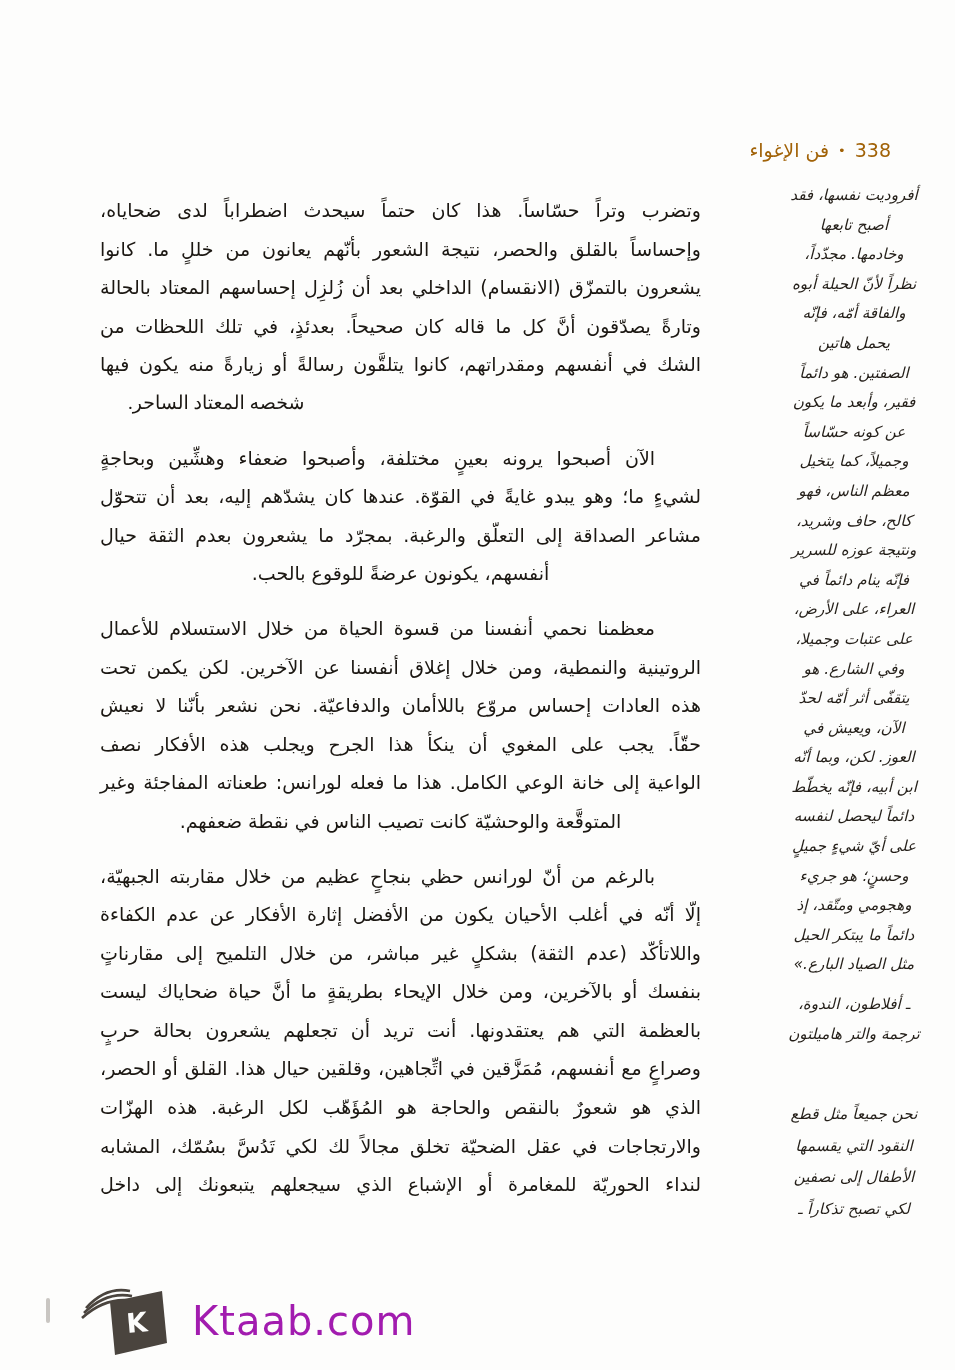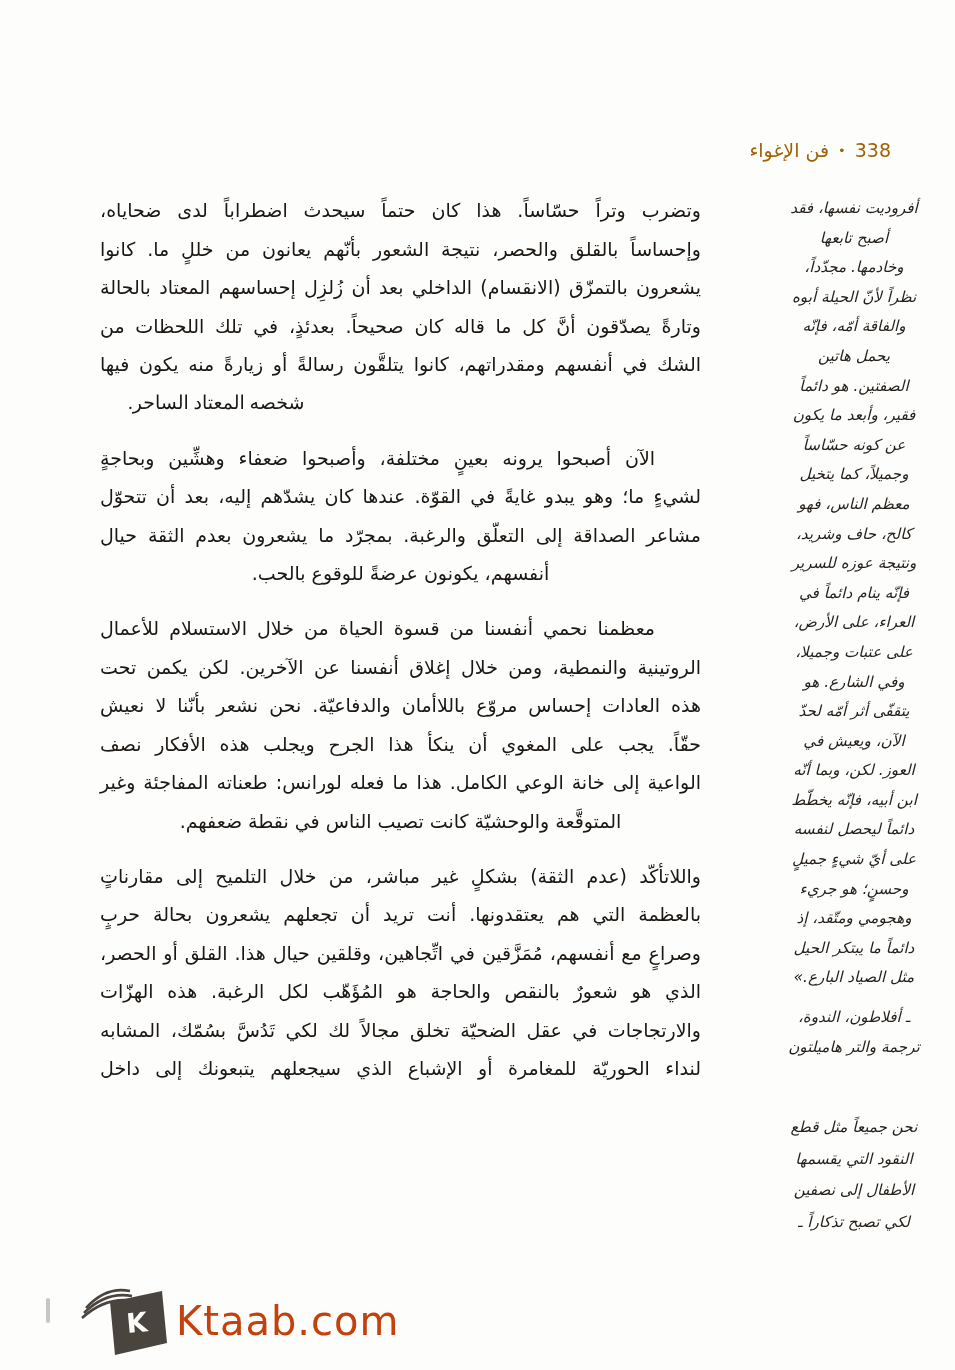--- a/index.html
+++ b/index.html
@@ -36,21 +36,21 @@
   .body-line{
     text-align:justify;
     text-align-last:justify;
     -moz-text-align-last:justify;
   }
   .body-line.first-indent{padding-right:46px;}
   .body-line.last-left{text-align-last:left;-moz-text-align-last:left;padding-left:28px;font-family:Liberation Serif, serif;}
   .body-line.last-center{text-align-last:center;-moz-text-align-last:center;}
   
   .margin-column{
-    position:absolute;top:194px;left:771px;width:166px;
+    position:absolute;top:181px;left:771px;width:166px;
     direction:rtl;
     font-style:italic;
     font-size:15.2px;color:#241f19;
   }
   .margin-quote .m-line{
     text-align:center;
     line-height:29.6px;
     white-space:nowrap;
   }
   .margin-attrib{margin-top:10px;}
@@ -60,23 +60,23 @@
   .margin-quote.second{margin-top:50px;}
   .margin-quote.second .m-line{line-height:31.5px;}
   
   .footer{position:absolute;left:0;top:1278px;width:955px;height:80px;}
   .scan-mark{
     position:absolute;left:46px;top:20px;width:4px;height:25px;
     background:#c9c6c2;border-radius:2px;
   }
   .logo-icon{position:absolute;left:74px;top:2px;}
   .logo-text{
-    position:absolute;left:176px;top:22px;
+    position:absolute;left:192px;top:22px;
     font-size:40px;line-height:42px;
-    color:#c2410c;letter-spacing:1px;
+    color:#a21caf;letter-spacing:1px;
     font-family:"DejaVu Sans",sans-serif;
   }
 </style>
 </head>
 <body>
 
 <div class="page">
 
   <div class="running-head">
     <span>338</span><span class="sep">•</span><span>فن الإغواء</span>
@@ -99,21 +99,24 @@
       </div>
       <div class="para">
         <div class="body-line first-indent">معظمنا نحمي أنفسنا من قسوة الحياة من خلال الاستسلام للأعمال</div>
         <div class="body-line">الروتينية والنمطية، ومن خلال إغلاق أنفسنا عن الآخرين. لكن يكمن تحت</div>
         <div class="body-line">هذه العادات إحساس مروّع باللاأمان والدفاعيّة. نحن نشعر بأنّنا لا نعيش</div>
         <div class="body-line">حقّاً. يجب على المغوي أن ينكأ هذا الجرح ويجلب هذه الأفكار نصف</div>
         <div class="body-line">الواعية إلى خانة الوعي الكامل. هذا ما فعله لورانس: طعناته المفاجئة وغير</div>
         <div class="body-line last-center">المتوقَّعة والوحشيّة كانت تصيب الناس في نقطة ضعفهم.</div>
       </div>
       <div class="para">
+        <div class="body-line first-indent">بالرغم من أنّ لورانس حظي بنجاحٍ عظيم من خلال مقاربته الجبهيّة،</div>
+        <div class="body-line">إلّا أنّه في أغلب الأحيان يكون من الأفضل إثارة الأفكار عن عدم الكفاءة</div>
         <div class="body-line">واللاتأكّد (عدم الثقة) بشكلٍ غير مباشر، من خلال التلميح إلى مقارناتٍ</div>
+        <div class="body-line">بنفسك أو بالآخرين، ومن خلال الإيحاء بطريقةٍ ما أنَّ حياة ضحاياك ليست</div>
         <div class="body-line">بالعظمة التي هم يعتقدونها. أنت تريد أن تجعلهم يشعرون بحالة حربٍ</div>
         <div class="body-line">وصراعٍ مع أنفسهم، مُمَزَّقين في اتِّجاهين، وقلقين حيال هذا. القلق أو الحصر،</div>
         <div class="body-line">الذي هو شعورٌ بالنقص والحاجة هو المُؤَهّب لكل الرغبة. هذه الهزّات</div>
         <div class="body-line">والارتجاجات في عقل الضحيّة تخلق مجالاً لك لكي تَدُسَّ بسُمّك، المشابه</div>
         <div class="body-line">لنداء الحوريّة للمغامرة أو الإشباع الذي سيجعلهم يتبعونك إلى داخل</div>
       </div>
     </div>
 
   <div class="margin-column">
     <div class="margin-quote first" id="quote1">

